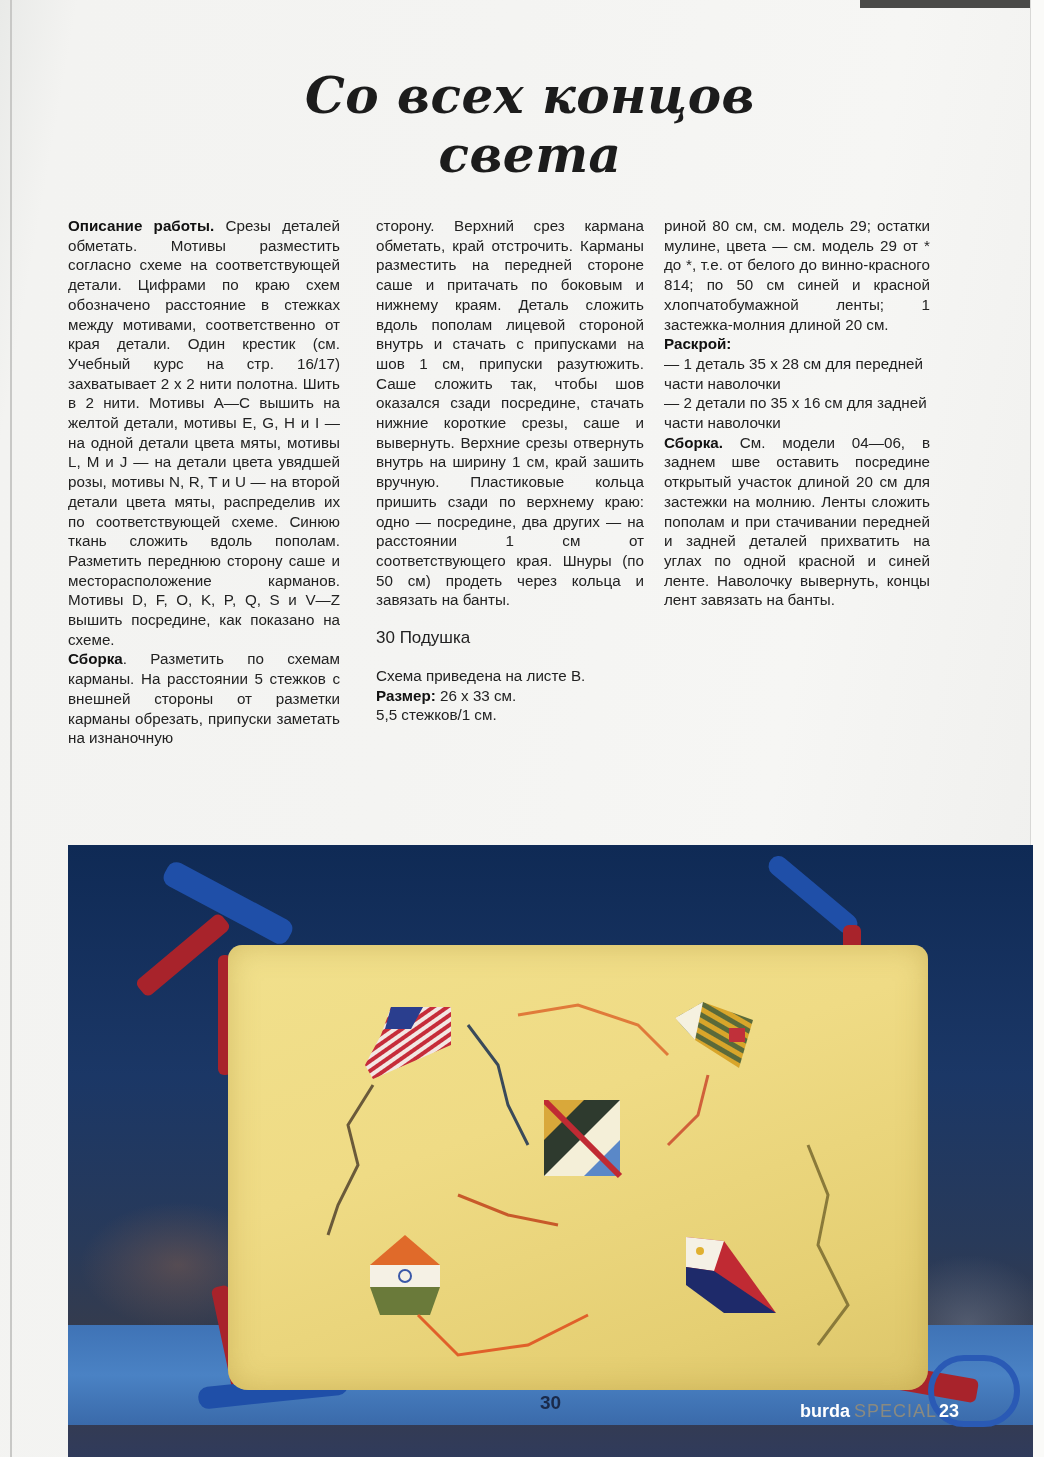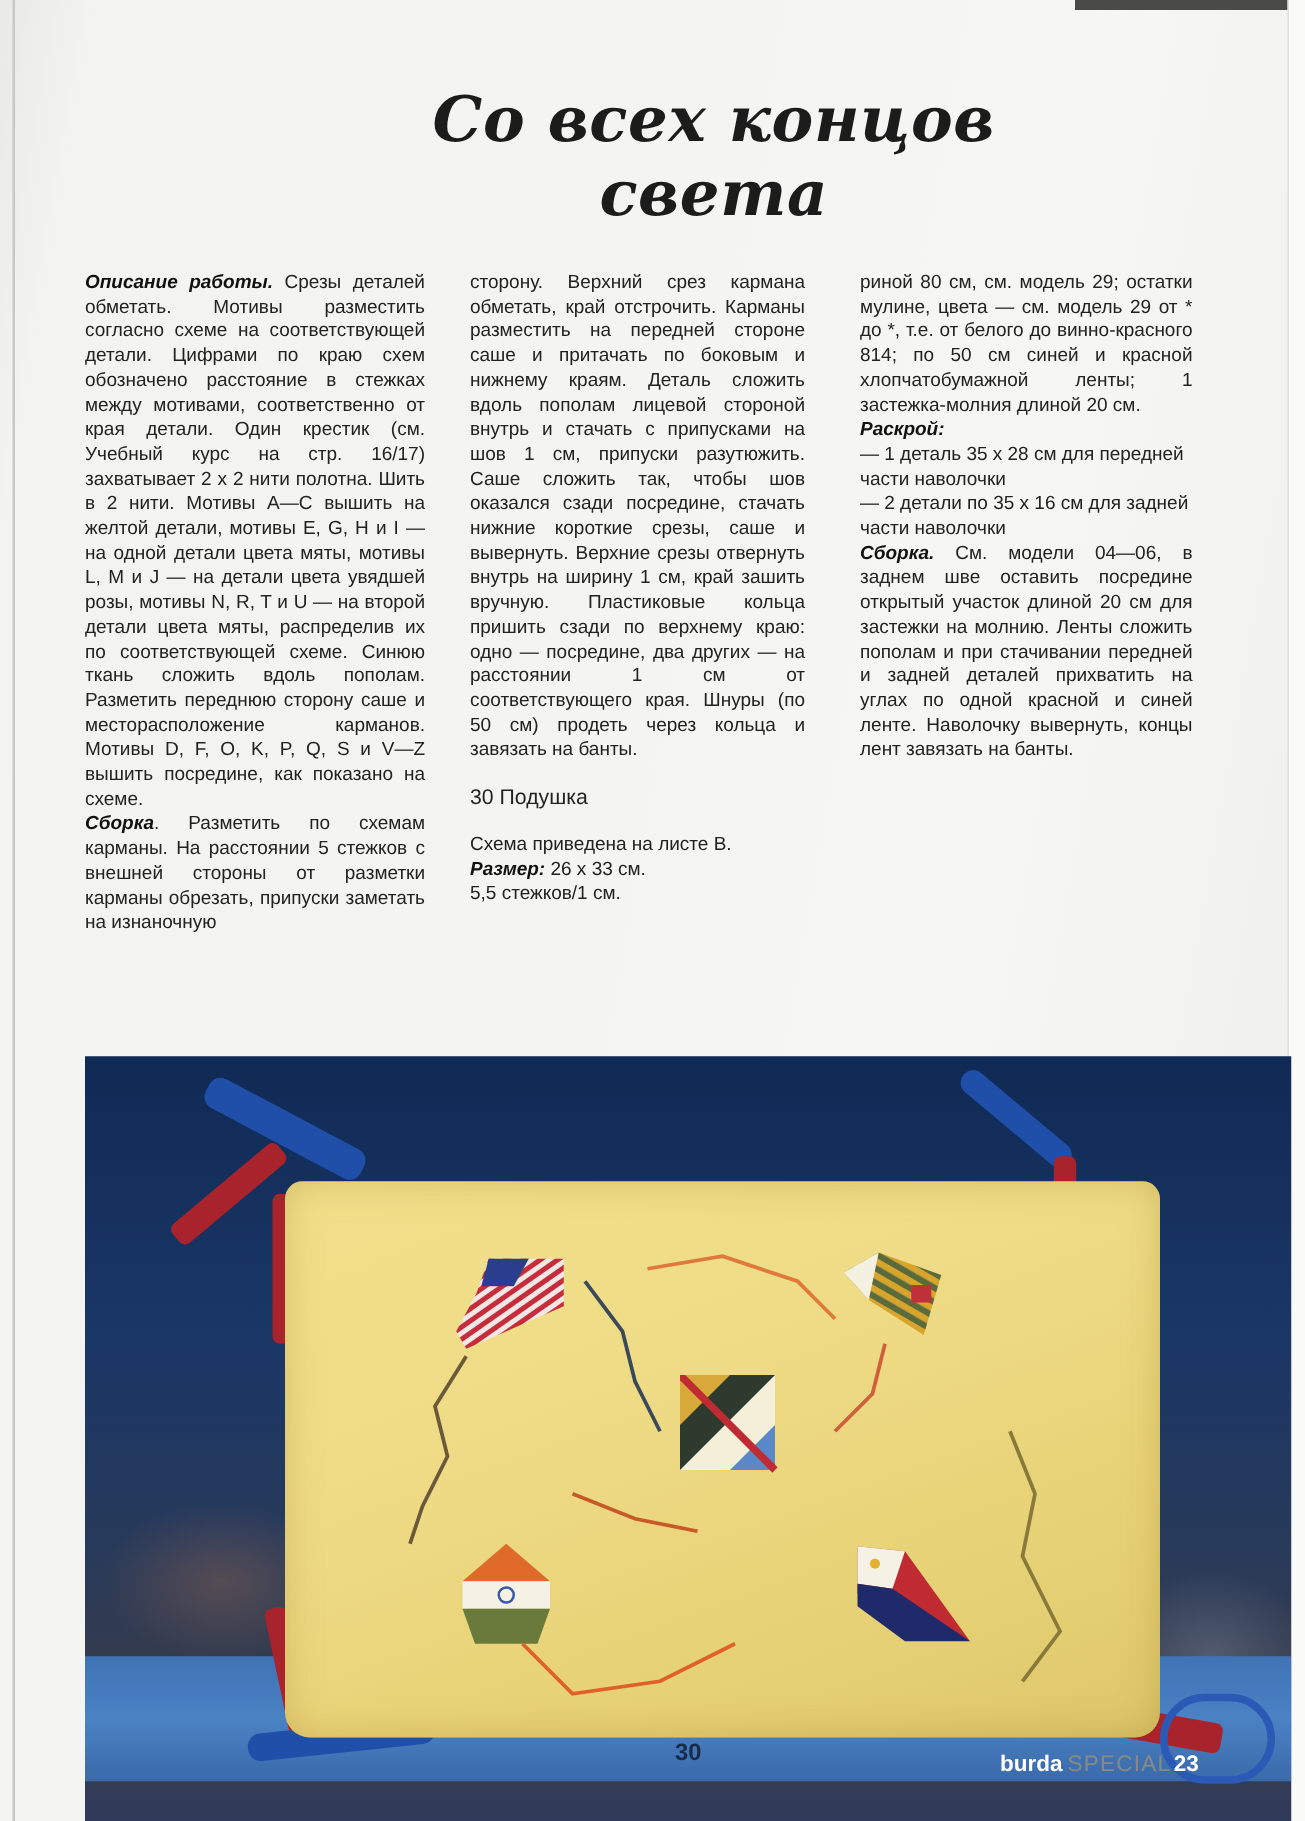--- a/index.html
+++ b/index.html
@@ -12,33 +12,33 @@
     position: absolute; left: 0; top: 0; width: 1044px; height: 1457px;
     background: linear-gradient(100deg, #e9eae8 0%, #f3f3f1 6%, #f4f4f2 40%, #f6f6f4 70%, #eeeeec 100%);
   }
   .spine-line { position: absolute; left: 10px; top: 0; width: 2px; height: 1457px; background: #c8c8c6; }
   .top-edge { position: absolute; left: 860px; top: 0; width: 184px; height: 8px; background: #4a4a48; }
   .right-edge { position: absolute; left: 1030px; top: 0; width: 14px; height: 1457px; background: #fafaf8; border-left: 1px solid #d8d8d6; }
 
   .title {
     position: absolute; left: 300px; top: 66px; width: 460px; text-align: center;
     font-family: "DejaVu Serif", serif; font-style: italic; font-weight: bold;
-    font-size: 50px; color: #1c1c1c; letter-spacing: 0.5px; margin-left: 41px;
+    font-size: 50px; color: #1c1c1c; letter-spacing: 0.5px;
   }
 
   .col {
     position: absolute; top: 216px; width: 272px;
     font-size: 15.2px; line-height: 19.7px; color: #222;
     text-align: justify; hyphens: manual;
   }
   .col p { margin: 0; }
-  .col b { font-weight: bold; color: #111; font-style: italic; }
+  .col b { font-weight: bold; color: #111; }
   .col1 { left: 68px; }
   .col2 { left: 376px; width: 268px; }
-  .col3 { left: 688px; width: 266px; }
+  .col3 { left: 664px; width: 266px; }
   .section-head {
     font-size: 17px; line-height: 28px; margin: 14px 0 14px 0 !important;
     color: #222; text-align: left;
   }
 
   .photo {
     position: absolute; left: 68px; top: 845px; width: 965px; height: 659px;
     overflow: hidden;
     background:
       radial-gradient(ellipse 140px 90px at 110px 420px, rgba(120,90,80,0.55), transparent 70%),

